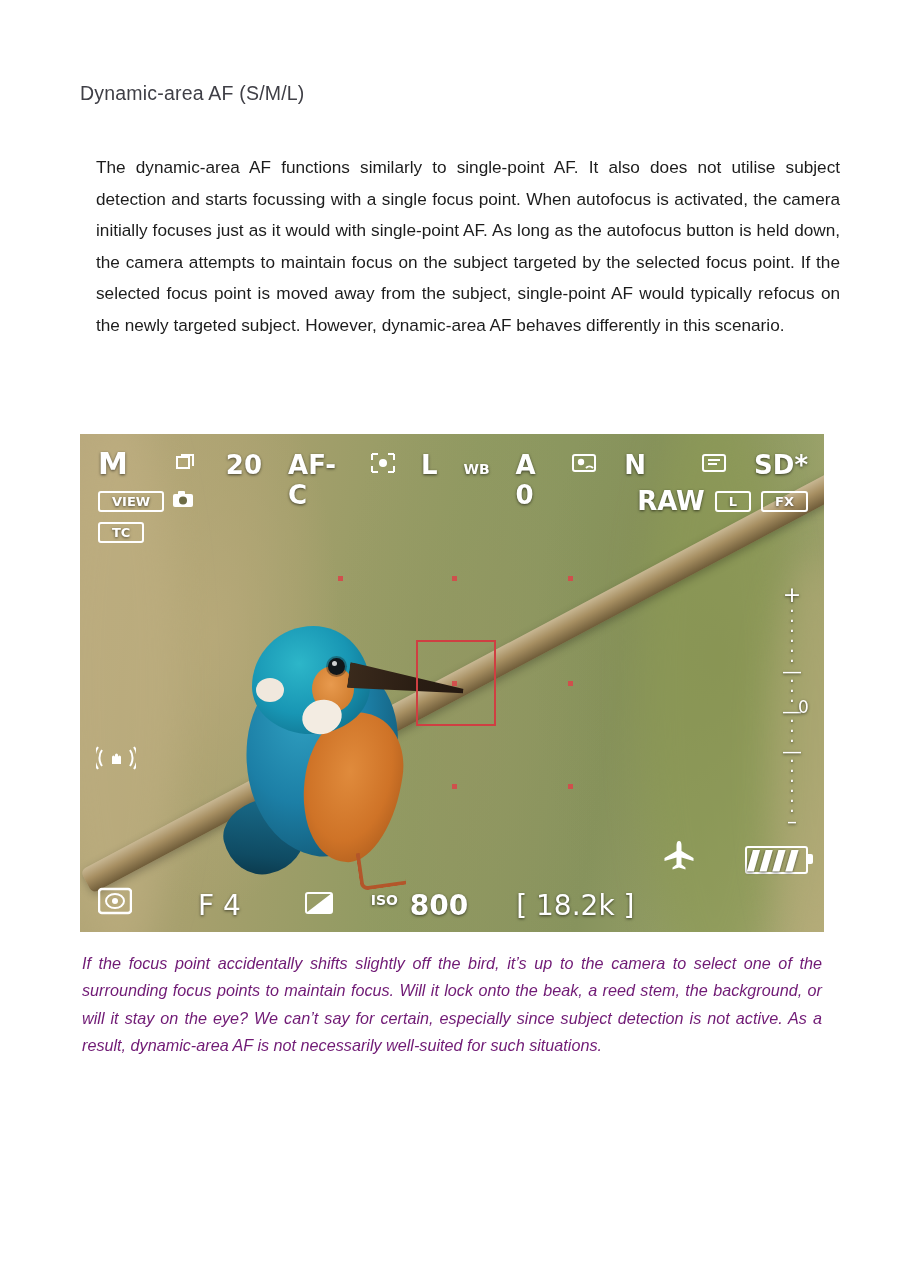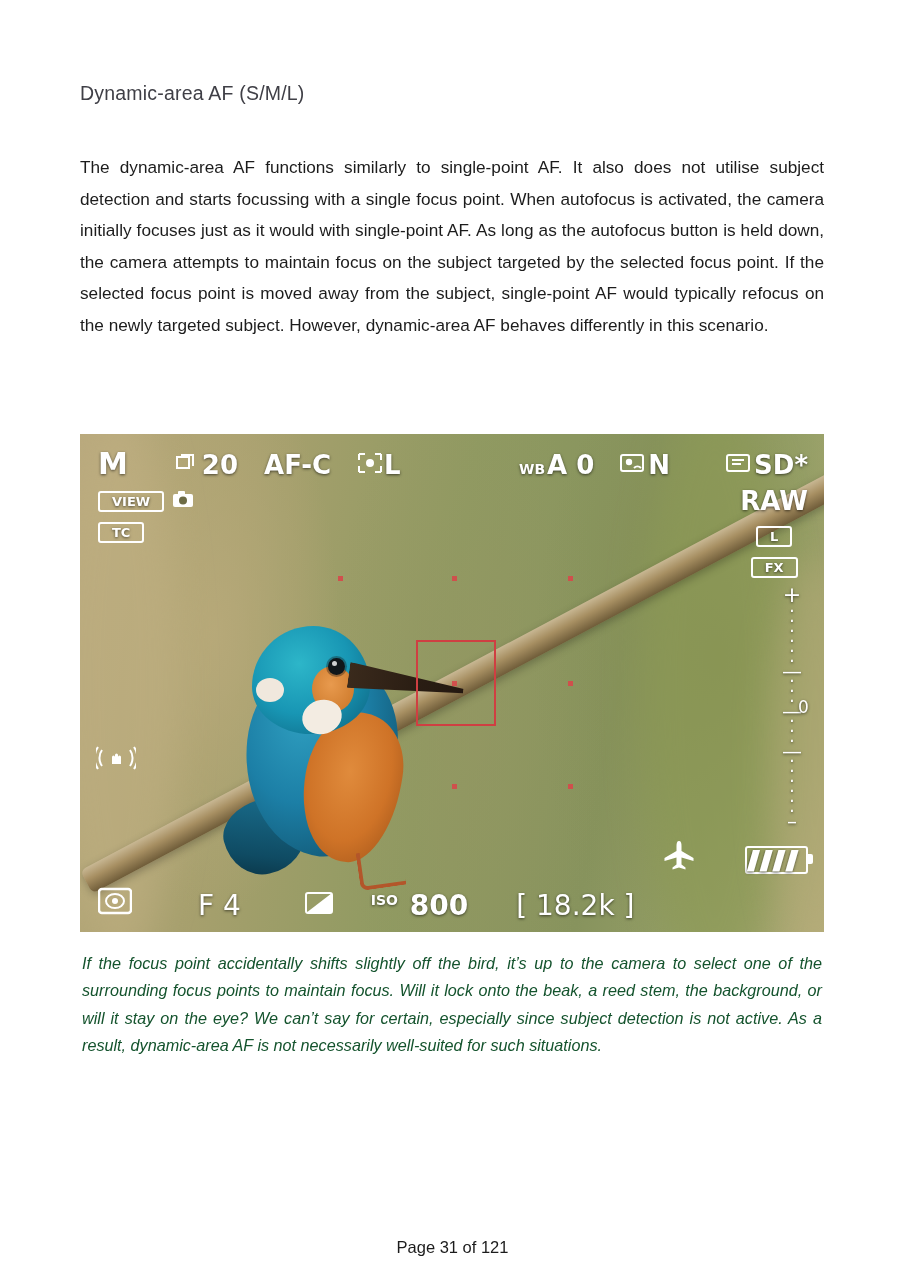--- a/index.html
+++ b/index.html
@@ -23,21 +23,21 @@
     position: absolute;
     left: 80px;
     top: 82px;
     font-size: 19.5px;
     color: #3f3f46;
     letter-spacing: 0.2px;
     font-weight: 400;
   }
   .body-text {
     position: absolute;
-    left: 80px;
+    left: 96px;
     top: 152px;
     width: 744px;
     font-size: 17.2px;
     line-height: 31.6px;
     text-align: justify;
     color: #1c1c1c;
   }
   .figure {
     position: absolute;
     left: 80px;
@@ -221,32 +221,31 @@
     left: 18px;
     right: 16px;
     top: 12px;
     display: flex;
     align-items: baseline;
     font-size: 26px;
     font-weight: 600;
   }
   .osd-top .gap { flex: 1; }
   .osd-mode { font-size: 30px; font-weight: 600; }
-  .osd-item { margin-right: 26px; display: inline-flex; align-items: baseline; }
+  .osd-item { margin-right: 26px; display: inline-flex; align-items: baseline; gap: 24px; }
   .small-sup { font-size: 14px; vertical-align: super; margin-right: 2px; }
   .osd-row2 {
     position: absolute;
     right: 16px;
     top: 52px;
     font-size: 26px;
     font-weight: 600;
     display: flex;
     align-items: center;
     gap: 10px;
-    flex-direction: column;
   }
   .osd-left-stack {
     position: absolute;
     left: 18px;
     top: 56px;
     display: flex;
     flex-direction: column;
     gap: 10px;
   }
   .osd-left-row { display: flex; align-items: center; gap: 8px; }
@@ -326,21 +325,21 @@
   }
   .caption {
     position: absolute;
     left: 82px;
     top: 950px;
     width: 740px;
     font-size: 16.2px;
     line-height: 27.4px;
     font-style: italic;
     text-align: justify;
-    color: #14532d;
+    color: #701a75;
   }
   .footer {
     position: absolute;
     left: 0;
     right: 0;
     top: 1238px;
     text-align: center;
     font-size: 16.5px;
     color: #1c1c1c;
   }
@@ -513,15 +512,14 @@
           <span>800</span>
         </span>
         <span class="frames">[ 18.2k ]</span>
       </div>
 
     </div>
   </div>
 
   <div class="caption">If the focus point accidentally shifts slightly off the bird, it’s up to the camera to select one of the surrounding focus points to maintain focus. Will it lock onto the beak, a reed stem, the background, or will it stay on the eye? We can’t say for certain, especially since subject detection is not active. As a result, dynamic-area AF is not necessarily well-suited for such situations.</div>
 
-  <div class="footer">Page 31 of 121</div>
 
 </div>
 
 </body></html>

